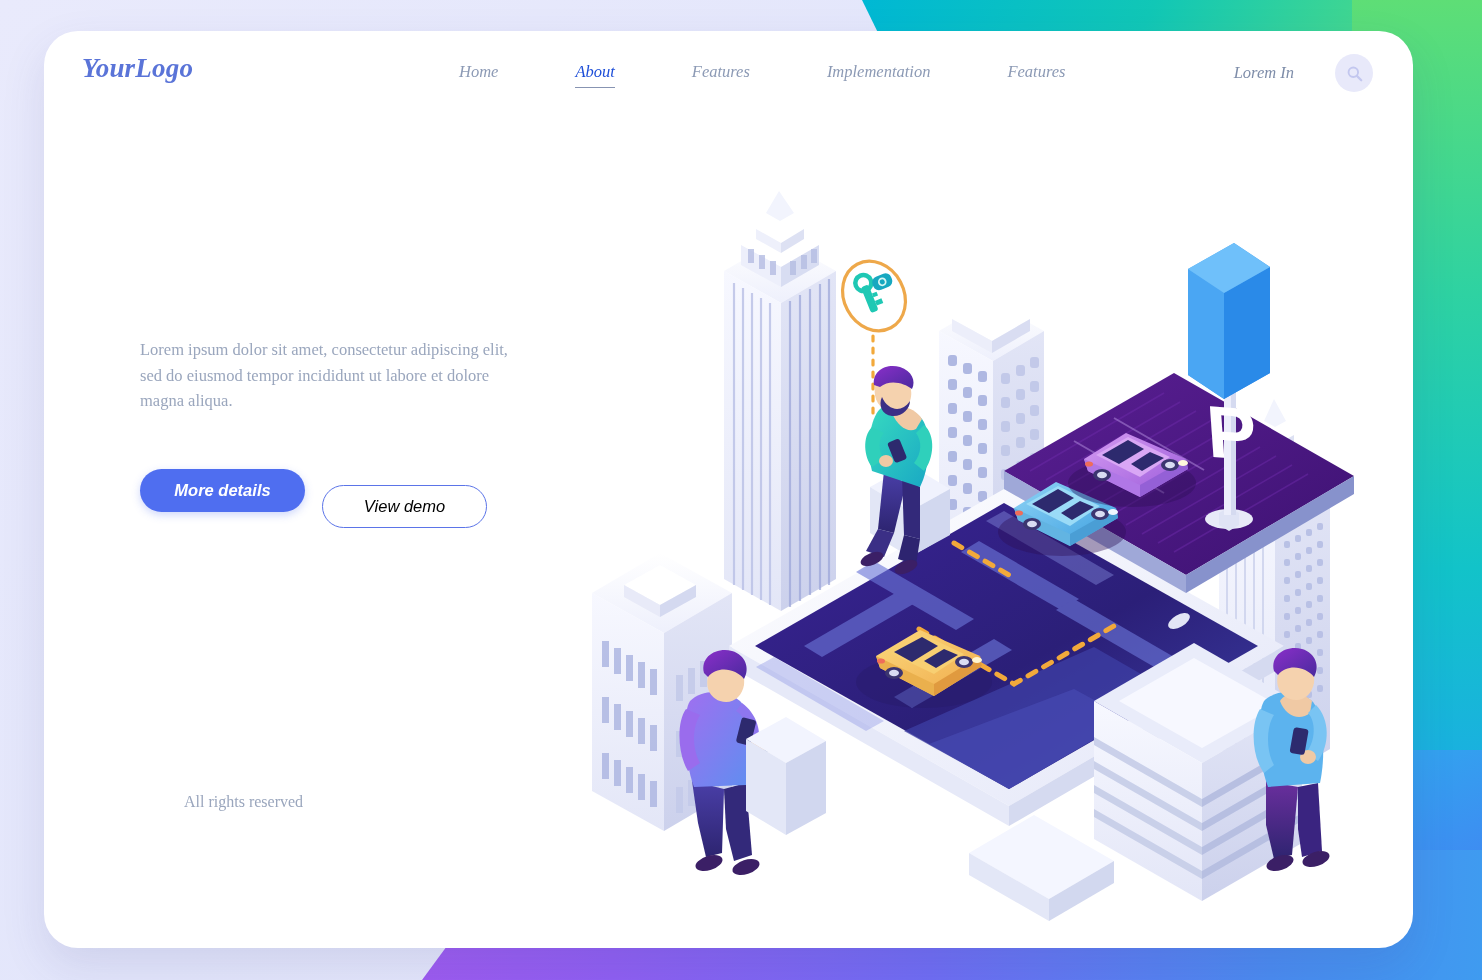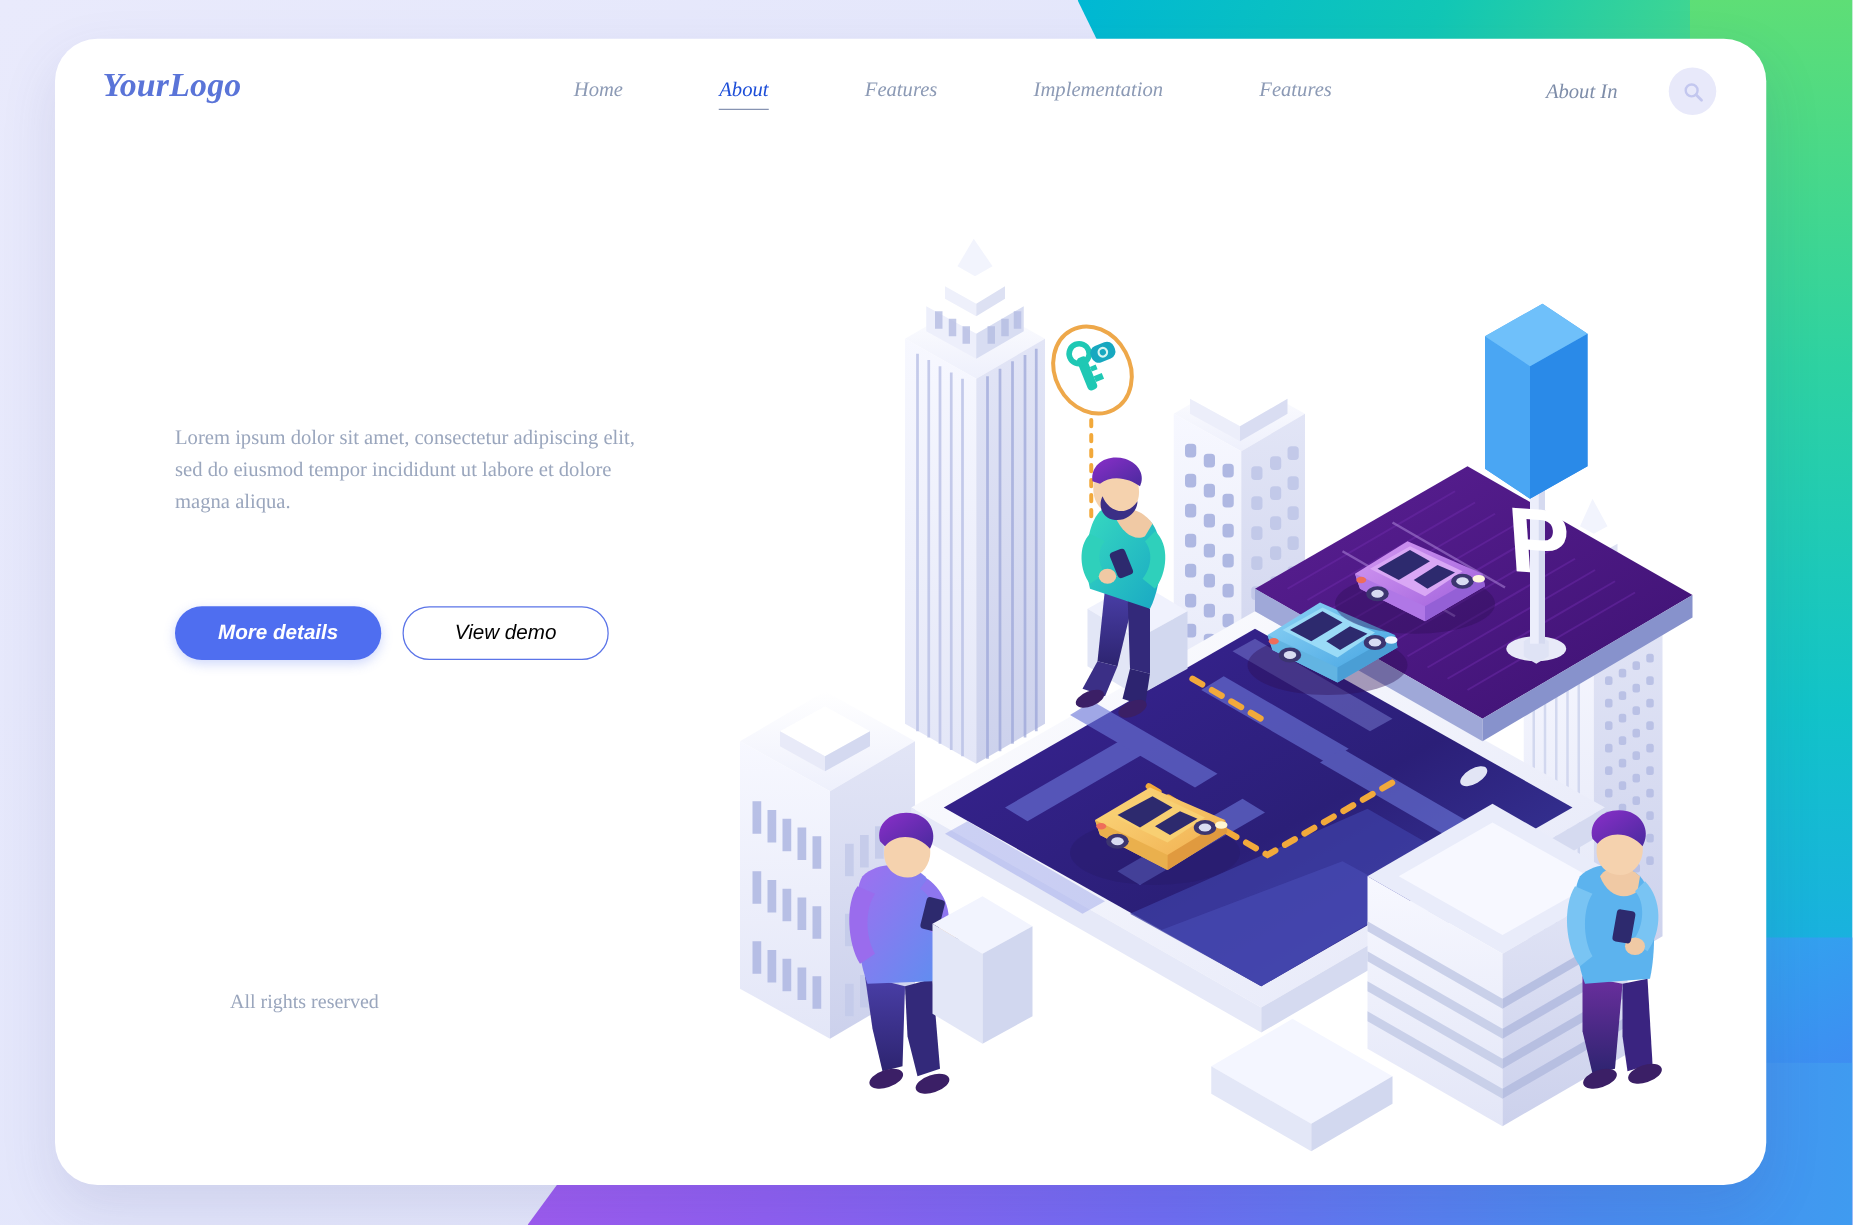--- a/index.html
+++ b/index.html
@@ -35,21 +35,21 @@
      padding:0 0 5px 0;margin-right:62px;white-space:nowrap;}
   .nav-item.active{color:#1d4ed8;border-bottom:1.5px solid #8794b2;}
   #signin{position:absolute;right:119px;top:32px;font-size:16.5px;font-style:italic;
      color:#7e8da9;cursor:pointer;}
   #search-btn{position:absolute;right:40px;top:23px;width:38px;height:38px;border-radius:50%;
      background:#e8e9fa;display:flex;align-items:center;justify-content:center;cursor:pointer;}
   
   #hero{position:absolute;left:96px;top:280px;width:470px;z-index:5;}
   #title{font-size:65px;line-height:.99;color:#2a3d8f;letter-spacing:-.5px;margin:0;font-weight:normal;}
   #subtitle{margin:26px 0 16px 0;font-size:16.5px;line-height:1.55;color:#9aa6bd;max-width:388px;}
-  #btn-row{margin-top:40px;display:flex;align-items:flex-end;gap:17px;}
+  #btn-row{margin-top:40px;display:flex;align-items:center;gap:17px;}
   #btn-primary{background:#4f6ef0;color:#fff;font-size:16.5px;font-style:italic;font-weight:bold;
      border:none;border-radius:22px;padding:12px 0;width:165px;text-align:center;cursor:pointer;
      box-shadow:0 3px 9px rgba(79,110,240,.28);}
   #btn-secondary{background:#fff;color:#000000;font-size:16.5px;font-style:italic;
      border:1.6px solid #5b74e8;border-radius:22px;padding:11px 0;width:165px;text-align:center;cursor:pointer;margin-top:31px;}
   #rights{position:absolute;left:96px;top:762px;font-size:16px;color:#9aa6bd;z-index:5;margin-left:44px;}
   
   #illo{position:absolute;left:430px;top:110px;width:920px;height:810px;z-index:4;}
   #illo svg{width:100%;height:100%;display:block;}
 </style>
@@ -70,21 +70,21 @@
     <div id="logo">YourLogo</div>
 
     <nav id="nav">
       <div class="nav-item">Home</div>
       <div class="nav-item active">About</div>
       <div class="nav-item">Features</div>
       <div class="nav-item">Implementation</div>
       <div class="nav-item">Features</div>
     </nav>
 
-    <div id="signin">About In</div>
+    <div id="signin">Lorem In</div>
 
     <div id="search-btn">
       <svg width="19" height="19" viewBox="0 0 24 24">
         <circle cx="10.5" cy="10.5" r="6" fill="none" stroke="#c3c7ef" stroke-width="2.4"></circle>
         <line x1="15" y1="15" x2="20.5" y2="20.5" stroke="#c3c7ef" stroke-width="2.8" stroke-linecap="round"></line>
       </svg>
     </div>
   </div>
 
   <div id="hero">

